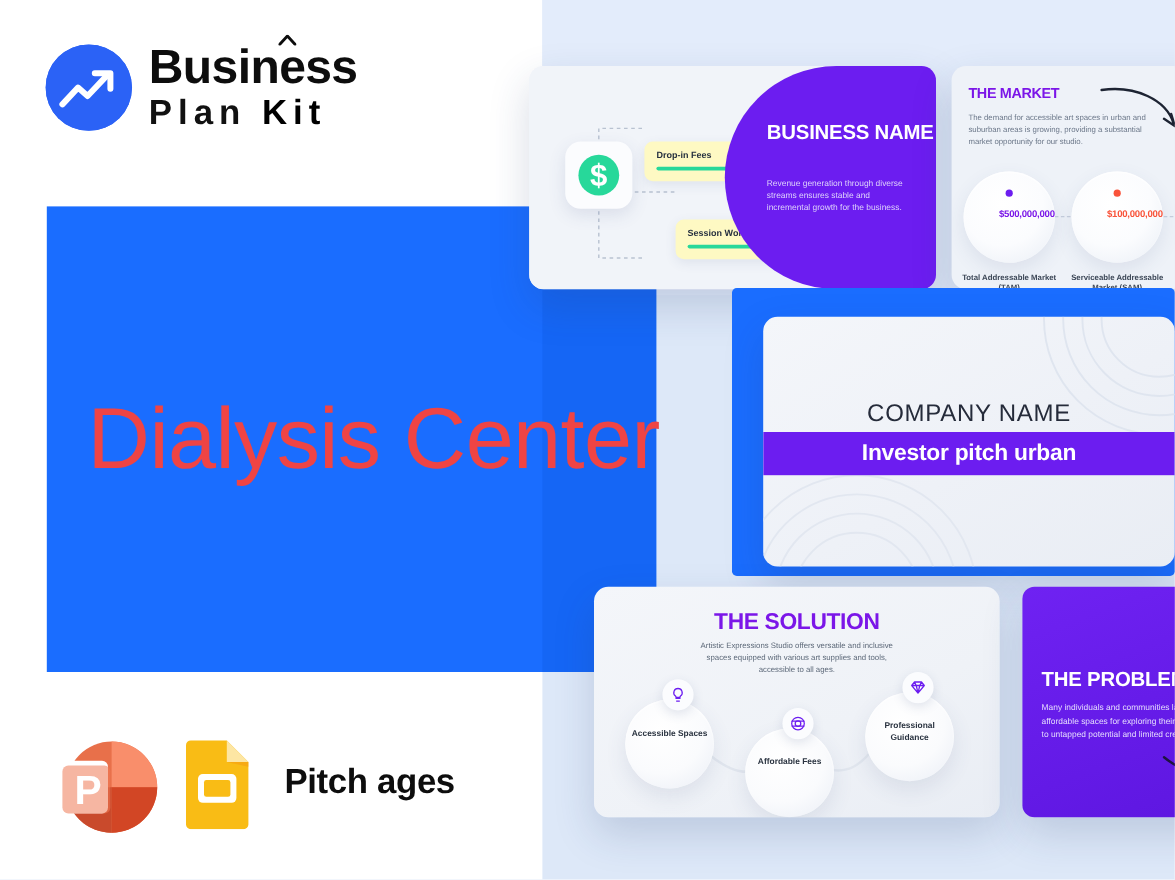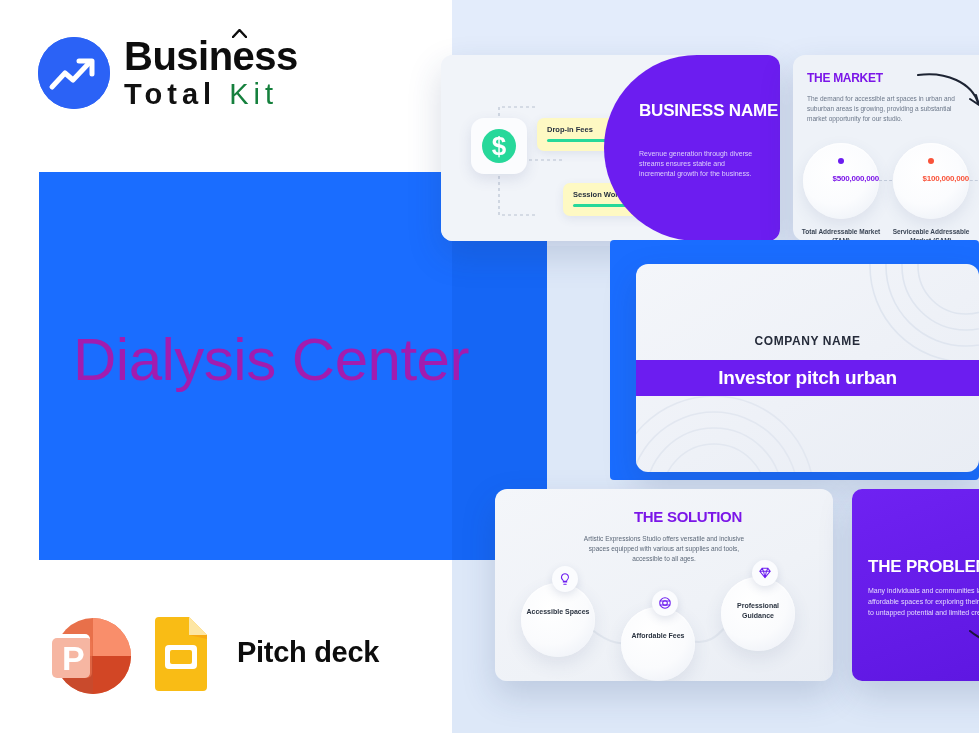--- a/index.html
+++ b/index.html
@@ -41,26 +41,26 @@
     font-size:40px;font-weight:700;color:#0d0d0d;letter-spacing:-0.5px;
     position:relative;
     text-align:right;
   }
   .logo-hat{
     position:absolute;left:108px;top:-7px;width:15px;height:9px;
   }
   .logo-line2{
     font-size:29px;font-weight:600;color:#111;letter-spacing:5px;margin-top:4px;
   }
-  .logo-kit{color:#15803d;font-weight:400;}
+  .logo-kit{color:#000000;font-weight:700;}
 
   
   .hero-title{
     position:absolute;left:73px;top:325px;
-    font-size:60px;font-weight:400;color:#a21caf;letter-spacing:-0.5px;
+    font-size:72px;font-weight:400;color:#ef4444;letter-spacing:-0.5px;
     white-space:nowrap;
     text-align:center;
   }
 
   
   .footer{position:absolute;left:38px;top:608px;display:flex;align-items:center;gap:18px;}
   .ppt-icon{position:relative;width:95px;height:88px;flex:0 0 auto;}
   .slides-icon{position:relative;width:60px;height:78px;flex:0 0 auto;}
   .footer-label{
     font-size:29px;font-weight:700;color:#0d0d0d;letter-spacing:-0.3px;margin-left:8px;
@@ -148,36 +148,36 @@
     position:absolute;left:610px;top:240px;width:369px;height:240px;
     background:#1a6dff;border-radius:4px;
   }
   #slide-investor{
     left:636px;top:264px;width:343px;height:208px;
     background:linear-gradient(150deg,#f4f6fa 0%,#eef1f7 55%,#e9edf4 100%);
   }
   .ipd-rings{position:absolute;inset:0;pointer-events:none;}
   .ipd-company{
     position:absolute;left:0;top:70px;width:100%;text-align:center;
-    font-size:12px;font-weight:700;color:#252b3a;letter-spacing:0.6px;
+    font-size:20px;font-weight:400;color:#252b3a;letter-spacing:0.6px;
   }
   .ipd-band{
     position:absolute;left:0;top:96px;width:100%;height:36px;background:#6c1df0;
     display:flex;align-items:center;justify-content:center;
   }
   .ipd-band span{font-size:19px;font-weight:800;color:#fff;letter-spacing:-0.2px;}
 
   
   #slide-solution{
     left:495px;top:489px;width:338px;height:192px;
     background:linear-gradient(155deg,#f4f6fa 0%,#eff2f7 60%,#e9edf4 100%);
   }
   .sol-title{
     position:absolute;left:0;top:19px;width:100%;text-align:center;
-    font-size:15px;font-weight:800;color:#7b16e8;letter-spacing:-0.3px;padding-left:24px;
+    font-size:19px;font-weight:800;color:#7b16e8;letter-spacing:-0.3px;
   }
   .sol-desc{
     position:absolute;left:50%;margin-left:-88px;top:45px;width:176px;text-align:center;
     font-size:6.5px;line-height:10px;color:#5c6878;
   }
   .sol-bubble{
     position:absolute;width:74px;height:74px;border-radius:50%;
     background:radial-gradient(circle at 40% 34%, #ffffff 0%, #fafbfd 55%, #e9edf5 100%);
     box-shadow:0 7px 18px rgba(60,80,130,.11), inset 0 1px 2px #fff;
   }
@@ -231,21 +231,21 @@
       </svg>
     </div>
     <div class="logo-text">
       <div class="logo-line1">
         <span>Business</span>
         <svg class="logo-hat" viewBox="0 0 15 9">
           <path d="M1 8 L7.5 1 L14 8" stroke="#0d0d0d" stroke-width="2.4" fill="none" stroke-linecap="round" stroke-linejoin="round"></path>
         </svg>
       </div>
       <div class="logo-line2">
-        <span>Total</span>
+        <span>Plan</span>
         <span class="logo-kit">Kit</span>
       </div>
     </div>
   </div>
 
   <div class="hero-title">Dialysis Center</div>
 
   <div class="footer">
     <div class="ppt-icon">
       <svg width="95" height="88" viewBox="0 0 95 88">
@@ -261,21 +261,21 @@
     </div>
     <div class="slides-icon">
       <svg width="60" height="78" viewBox="0 0 60 78">
         <path d="M4 4 h34 l18 18 v52 a4 4 0 0 1 -4 4 h-44 a4 4 0 0 1 -4 -4 v-66 a4 4 0 0 1 4 -4z" fill="#f9bc15"></path>
         <path d="M38 4 l18 18 h-18z" fill="#fde6a3"></path>
         <path d="M38 22 h18 v4 l-18 -4z" fill="#f59b12" opacity=".55"></path>
         <rect x="14" y="32" width="32" height="24" rx="4" fill="#ffffff"></rect>
         <rect x="19" y="37" width="22" height="14" rx="2" fill="#f9bc15"></rect>
       </svg>
     </div>
-    <div class="footer-label">Pitch deck</div>
+    <div class="footer-label">Pitch ages</div>
   </div>
 
   <div class="slide" id="slide-business">
     <div class="bm-left">
 
       <svg class="bm-conn" viewBox="0 0 339 186">
         <path d="M58 91 L58 52 L96 52" stroke="#b9c2d1" stroke-width="1.2" fill="none" stroke-dasharray="3 3"></path>
         <path d="M58 91 L58 160 L96 160" stroke="#b9c2d1" stroke-width="1.2" fill="none" stroke-dasharray="3 3"></path>
         <path d="M88 105 L122 105" stroke="#b9c2d1" stroke-width="1.2" fill="none" stroke-dasharray="3 3"></path>
       </svg>

